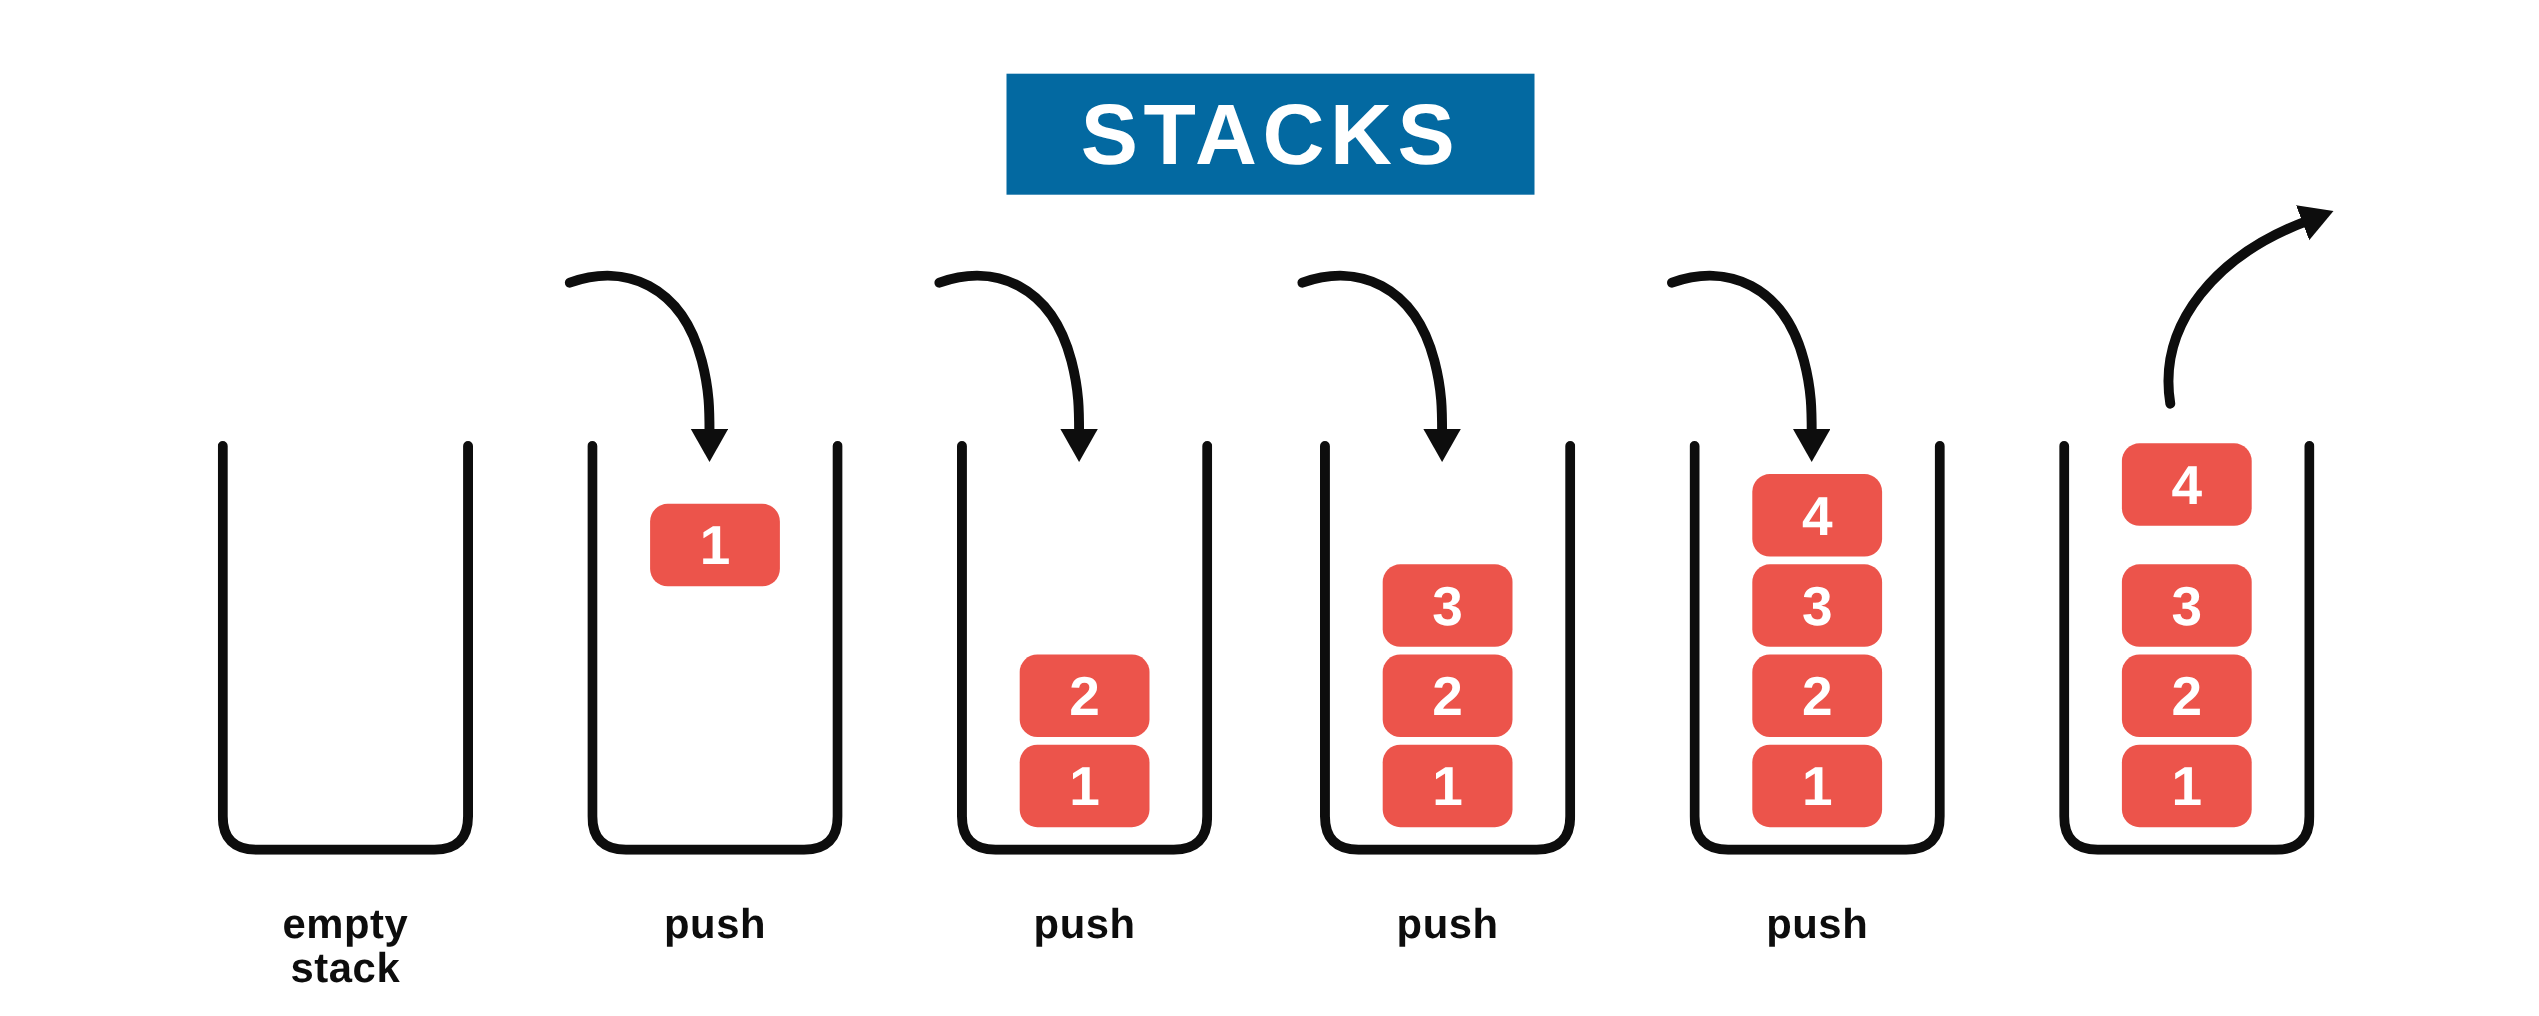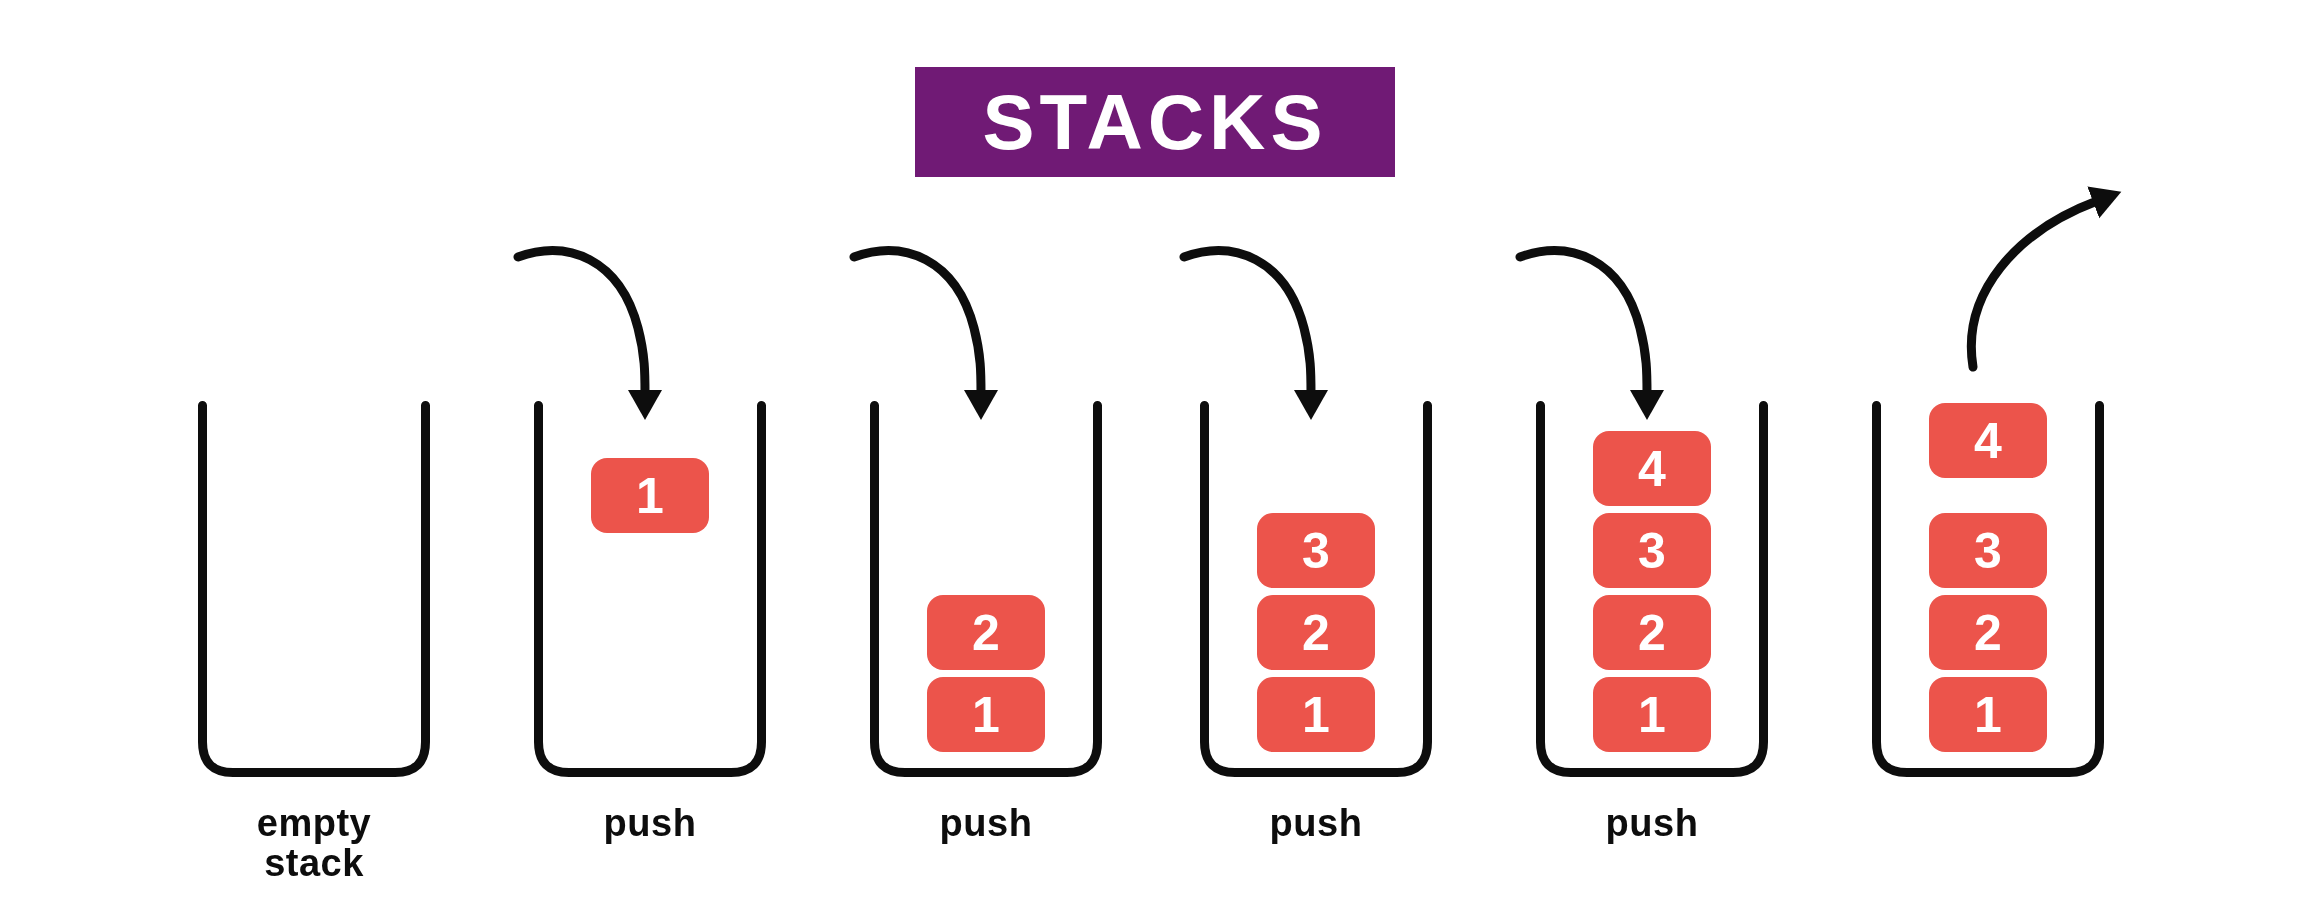--- a/index.html
+++ b/index.html
@@ -8,21 +8,21 @@
     width: 2308px;
     height: 924px;
     background: #ffffff;
     overflow: hidden;
     font-family: "Liberation Sans", sans-serif;
   }
   .title-banner {
     position: absolute;
     left: 915px; top: 67px;
     width: 480px; height: 110px;
-    background: #701a75;
+    background: #0369a1;
     display: flex; align-items: center; justify-content: center;
   }
   .title-text {
     color: #ffffff;
     font-weight: bold;
     font-size: 78px;
     letter-spacing: 5px;
   }
   .stack {
     position: absolute;
@@ -44,21 +44,21 @@
     width: 118px; height: 75px;
     background: #EC544B;
     border-radius: 16px;
     color: #ffffff;
     font-weight: bold;
     font-size: 50px;
     display: flex; align-items: center; justify-content: center;
   }
   .stack-label {
     position: absolute;
-    left: 0; top: 803px;
+    left: 0; top: 821px;
     width: 232px;
     text-align: center;
     font-weight: bold;
     font-size: 38px;
     line-height: 40px;
     color: #0D0D0D;
     letter-spacing: 0.5px;
     white-space: pre-line;
   }
 </style>

